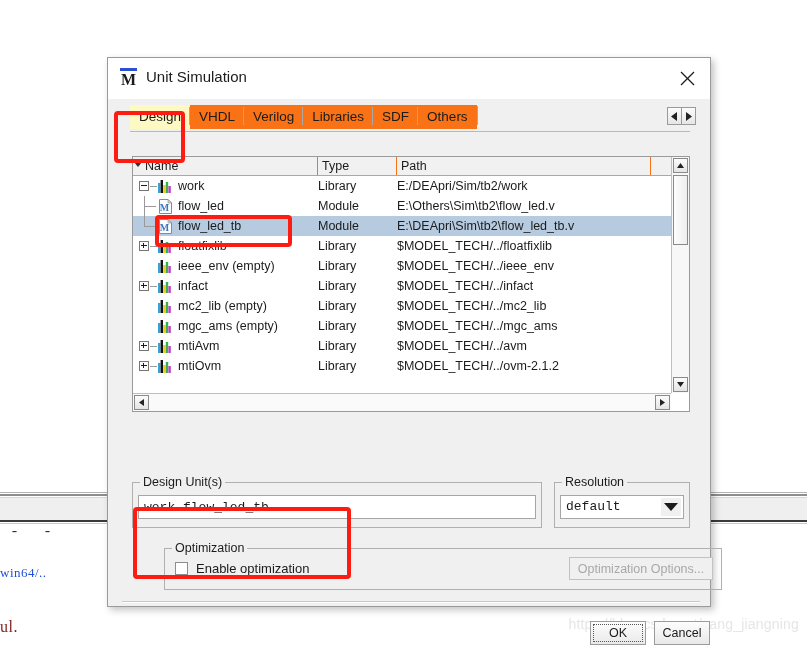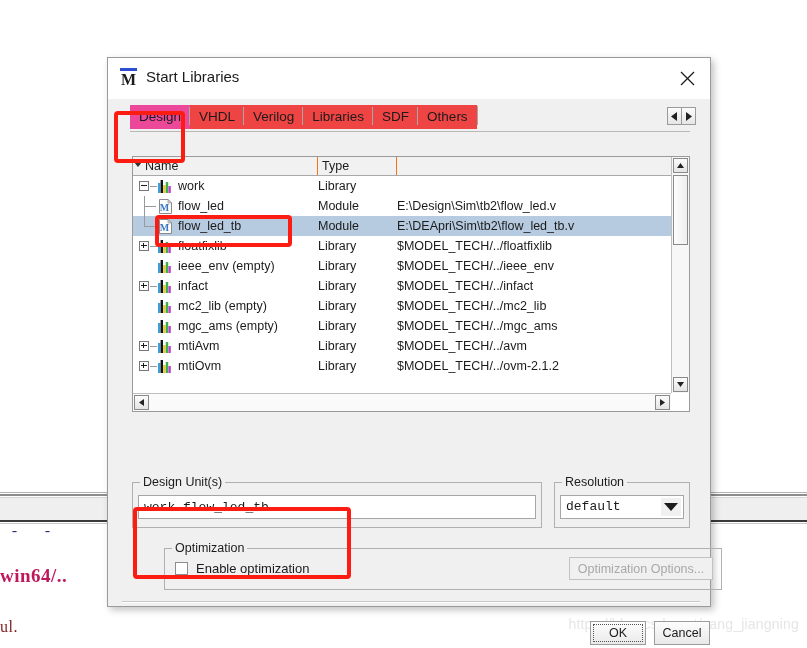--- a/index.html
+++ b/index.html
@@ -42,25 +42,24 @@
     position: absolute;
     font-family: "Liberation Mono", monospace;
     font-size: 15px;
     color: #2b2b6e;
     letter-spacing: 2px;
     white-space: pre;
   }
   .bg-term-line {
     position: absolute;
     font-family: "Liberation Serif", serif;
-    font-size: 19px;
-    color: #be185d;
+    font-size: 13px;
+    color: #1d4ed8;
     white-space: pre;
     letter-spacing: 0.5px;
-    font-weight: bold;
   }
   .bg-term-green {
     position: absolute;
     font-family: "Liberation Serif", serif;
     font-size: 16px;
     color: #7f1d1d;
     white-space: pre;
     letter-spacing: 0.5px;
   }
 
@@ -113,32 +112,32 @@
   }
   .tabs-inner {
     position: absolute; left: 22px; top: 6px;
     display: flex; align-items: flex-end;
   }
   .tab {
     position: relative;
     padding: 4px 9px 5px 9px;
     font-size: 13.5px;
     color: #1b1b1b;
-    background: #ef4444;
+    background: #f97316;
     cursor: pointer;
     white-space: nowrap;
   }
   .tab + .tab::before {
     content: "";
     position: absolute; left: -1px; top: 2px;
     width: 1px; height: 18px;
     background: #a8a8a8;
   }
   .tab.active {
-    background: #ec4899;
+    background: #fef9c3;
   }
   .tab::after {
     content: "";
     position: absolute; right: -1px; top: 1px;
     width: 1px; height: 19px;
     background: #a8a8a8;
   }
   .tab-arrows {
     position: absolute; right: 14px; top: 8px;
     display: flex;
@@ -437,21 +436,21 @@
 
   <div class="dialog">
 
     <div class="titlebar">
       <span class="title-icon">
         <svg width="19" height="20" viewBox="0 0 19 20">
           <rect x="1" y="0" width="17" height="3" fill="#2b4fd0"></rect>
           <text x="9.5" y="17" font-family="Liberation Serif, serif" font-size="16" font-weight="bold" fill="#1b1b1b" text-anchor="middle">M</text>
         </svg>
       </span>
-      <span class="title-text">Start Libraries</span>
+      <span class="title-text">Unit Simulation</span>
       <div class="close-btn">
         <svg width="15" height="15" viewBox="0 0 15 15">
           <line x1="1" y1="1" x2="14" y2="14" stroke="#1b1b1b" stroke-width="1.3"></line>
           <line x1="14" y1="1" x2="1" y2="14" stroke="#1b1b1b" stroke-width="1.3"></line>
         </svg>
       </div>
     </div>
 
     <div class="tabstrip">
       <div class="tabs-inner">
@@ -479,55 +478,59 @@
 
     <div class="listwrap">
 
       <div class="hdrrow">
         <div class="hdr-cell" style="left:0; width:185px; padding-left:12px;">
           <span class="sort-tri"></span>
           <span>Name</span>
         </div>
         <div class="hdr-cell" style="left:185px; width:79px;">
           <span>Type</span>
+        </div>
+        <div class="hdr-cell" style="left:264px; width:254px;">
+          <span>Path</span>
         </div>
         <div class="hdr-cell" style="left:518px; width:20px; border-right:none;"></div>
       </div>
 
       <div class="rows">
 
         <div class="row">
           <span class="expander" style="left:6px;"></span>
           <span class="treeline-h" style="left:17px; width:7px;"></span>
           <span class="ico-lib" style="left:24px;">
             <svg width="15" height="14" viewBox="0 0 15 14">
               <rect x="1" y="4" width="2.4" height="10" fill="#3aa0d8"></rect>
               <rect x="3.6" y="1" width="2.4" height="13" fill="#111"></rect>
               <rect x="6.2" y="6" width="2.4" height="8" fill="#e8c82a"></rect>
               <rect x="8.8" y="3" width="2.4" height="11" fill="#3ab04a"></rect>
               <rect x="11.4" y="7" width="2.4" height="7" fill="#c23fc9"></rect>
             </svg>
           </span>
           <span class="label" style="left:45px; top:3px;">work</span>
           <span class="cell-type">Library</span>
+          <span class="cell-path">E:/DEApri/Sim/tb2/work</span>
         </div>
 
         <div class="row">
           <span class="treeline-v" style="left:11px; top:0; height:20px;"></span>
           <span class="treeline-h" style="left:11px; width:12px;"></span>
           <span class="ico-mod" style="left:26px;">
             <svg width="13" height="15" viewBox="0 0 13 15">
               <polygon points="0.5,0.5 9,0.5 12.5,4 12.5,14.5 0.5,14.5" fill="#fdfdfd" stroke="#8a8a8a"></polygon>
               <polygon points="9,0.5 12.5,4 9,4" fill="#d8d8d8" stroke="#8a8a8a" stroke-width="0.6"></polygon>
               <text x="5.5" y="12" font-family="Liberation Serif, serif" font-size="10" font-weight="bold" fill="#3a78c2" text-anchor="middle">M</text>
             </svg>
           </span>
           <span class="label" style="left:45px; top:3px;">flow_led</span>
           <span class="cell-type">Module</span>
-          <span class="cell-path">E:\Design\Sim\tb2\flow_led.v</span>
+          <span class="cell-path">E:\Others\Sim\tb2\flow_led.v</span>
         </div>
 
         <div class="row selected">
           <span class="treeline-v" style="left:11px; top:0; height:10px;"></span>
           <span class="treeline-h" style="left:11px; width:12px;"></span>
           <span class="ico-mod" style="left:26px;">
             <svg width="13" height="15" viewBox="0 0 13 15">
               <polygon points="0.5,0.5 9,0.5 12.5,4 12.5,14.5 0.5,14.5" fill="#fdfdfd" stroke="#8a8a8a"></polygon>
               <polygon points="9,0.5 12.5,4 9,4" fill="#d8d8d8" stroke="#8a8a8a" stroke-width="0.6"></polygon>
               <text x="5.5" y="12" font-family="Liberation Serif, serif" font-size="10" font-weight="bold" fill="#3a78c2" text-anchor="middle">M</text>

